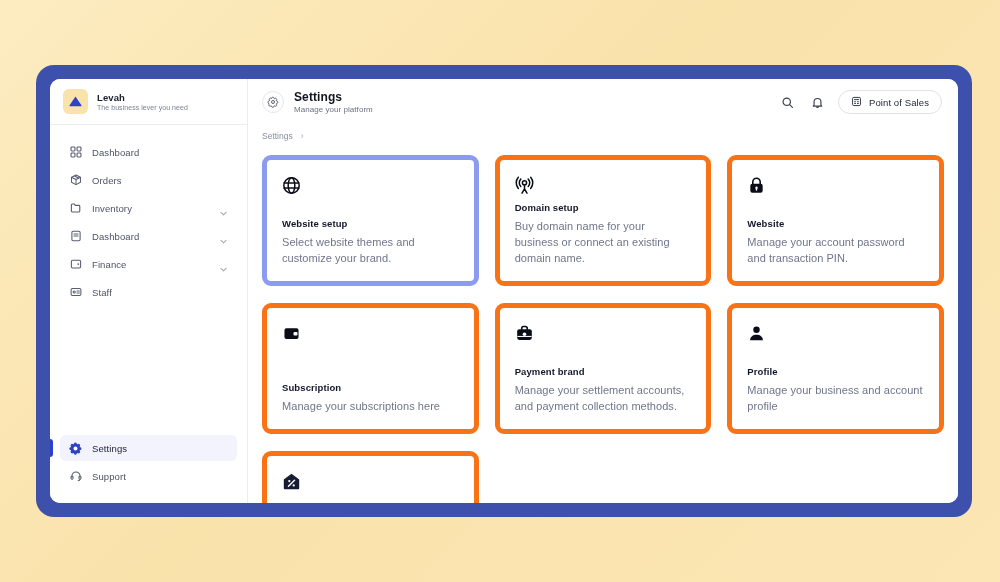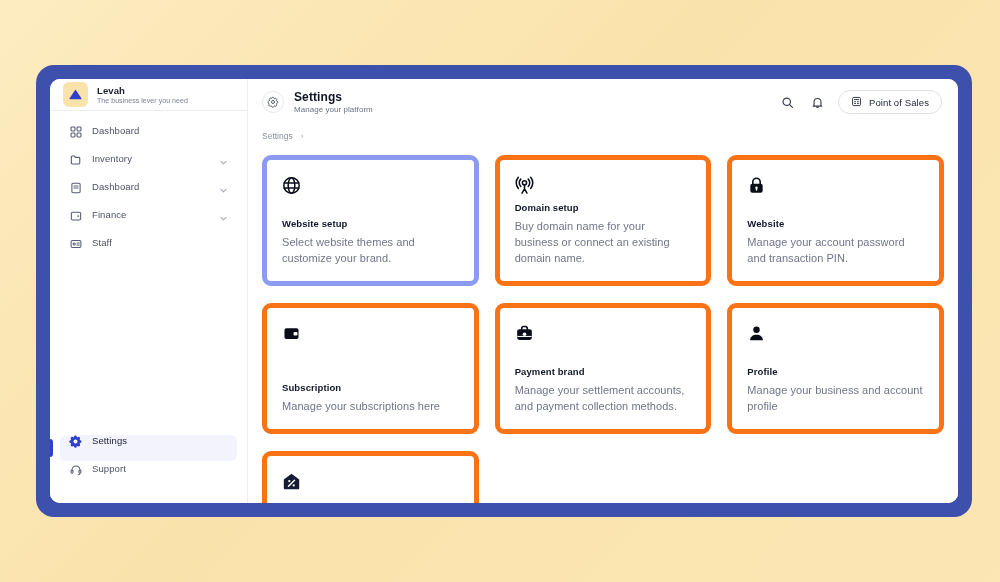--- a/index.html
+++ b/index.html
@@ -44,21 +44,21 @@
     flex-direction: column;
     position: relative;
   }
 
   .brand {
     display: flex;
     align-items: center;
     gap: 9px;
     padding: 13px 14px 13px 13px;
     border-bottom: 1px solid #ececf1;
-    height: 32px;
+    height: 46px;
   }
   .brand-logo {
     width: 25px; height: 25px;
     flex: 0 0 25px;
     background: #fae2ab;
     border-radius: 6px;
     display: flex; align-items: center; justify-content: center;
   }
   .brand-text { display: flex; flex-direction: column; gap: 1px; min-width: 0; }
   .brand-name {
@@ -70,20 +70,21 @@
 
   .nav { padding: 14px 10px 0 10px; display: flex; flex-direction: column; gap: 2px; }
   .nav-bottom {
     margin-top: auto;
     padding: 0 10px 14px 10px;
     display: flex; flex-direction: column; gap: 2px;
   }
 
   .nav-item {
     display: flex;
+    align-items: center;
     gap: 10px;
     height: 26px;
     padding: 0 9px;
     border-radius: 6px;
     cursor: pointer;
     position: relative;
   }
   .nav-item .nav-label {
     font-size: 9.5px;
     color: #4d5263;
@@ -219,20 +220,30 @@
             <svg width="12" height="12" viewBox="0 0 14 14" fill="none" stroke="#585d70" stroke-width="1.3">
               <rect x="1.2" y="1.2" width="4.6" height="4.6" rx="1"></rect>
               <rect x="8.2" y="1.2" width="4.6" height="4.6" rx="1"></rect>
               <rect x="1.2" y="8.2" width="4.6" height="4.6" rx="1"></rect>
               <rect x="8.2" y="8.2" width="4.6" height="4.6" rx="1"></rect>
             </svg>
           </span>
           <span class="nav-label">Dashboard</span>
         </div>
 
+        <div class="nav-item">
+          <span class="nav-ico">
+            <svg width="12" height="12" viewBox="0 0 14 14" fill="none" stroke="#585d70" stroke-width="1.2" stroke-linejoin="round">
+              <path d="M7 1.2 12.2 3.8 12.2 9.6 7 12.4 1.8 9.6 1.8 3.8Z"></path>
+              <path d="M1.8 3.8 7 6.5 12.2 3.8M7 6.5V12.4"></path>
+              <path d="M5.2 2.3 10.4 5"></path>
+            </svg>
+          </span>
+          <span class="nav-label">Orders</span>
+        </div>
 
         <div class="nav-item">
           <span class="nav-ico">
             <svg width="12" height="12" viewBox="0 0 14 14" fill="none" stroke="#585d70" stroke-width="1.3" stroke-linejoin="round">
               <path d="M1.6 3.4a1 1 0 0 1 1-1h2.4l1.3 1.6h4.1a1 1 0 0 1 1 1v5.6a1 1 0 0 1-1 1H2.6a1 1 0 0 1-1-1Z"></path>
             </svg>
           </span>
           <span class="nav-label">Inventory</span>
           <span class="chev">
             <svg width="9" height="9" viewBox="0 0 10 10" fill="none" stroke="#8a8fa0" stroke-width="1.3" stroke-linecap="round" stroke-linejoin="round">

